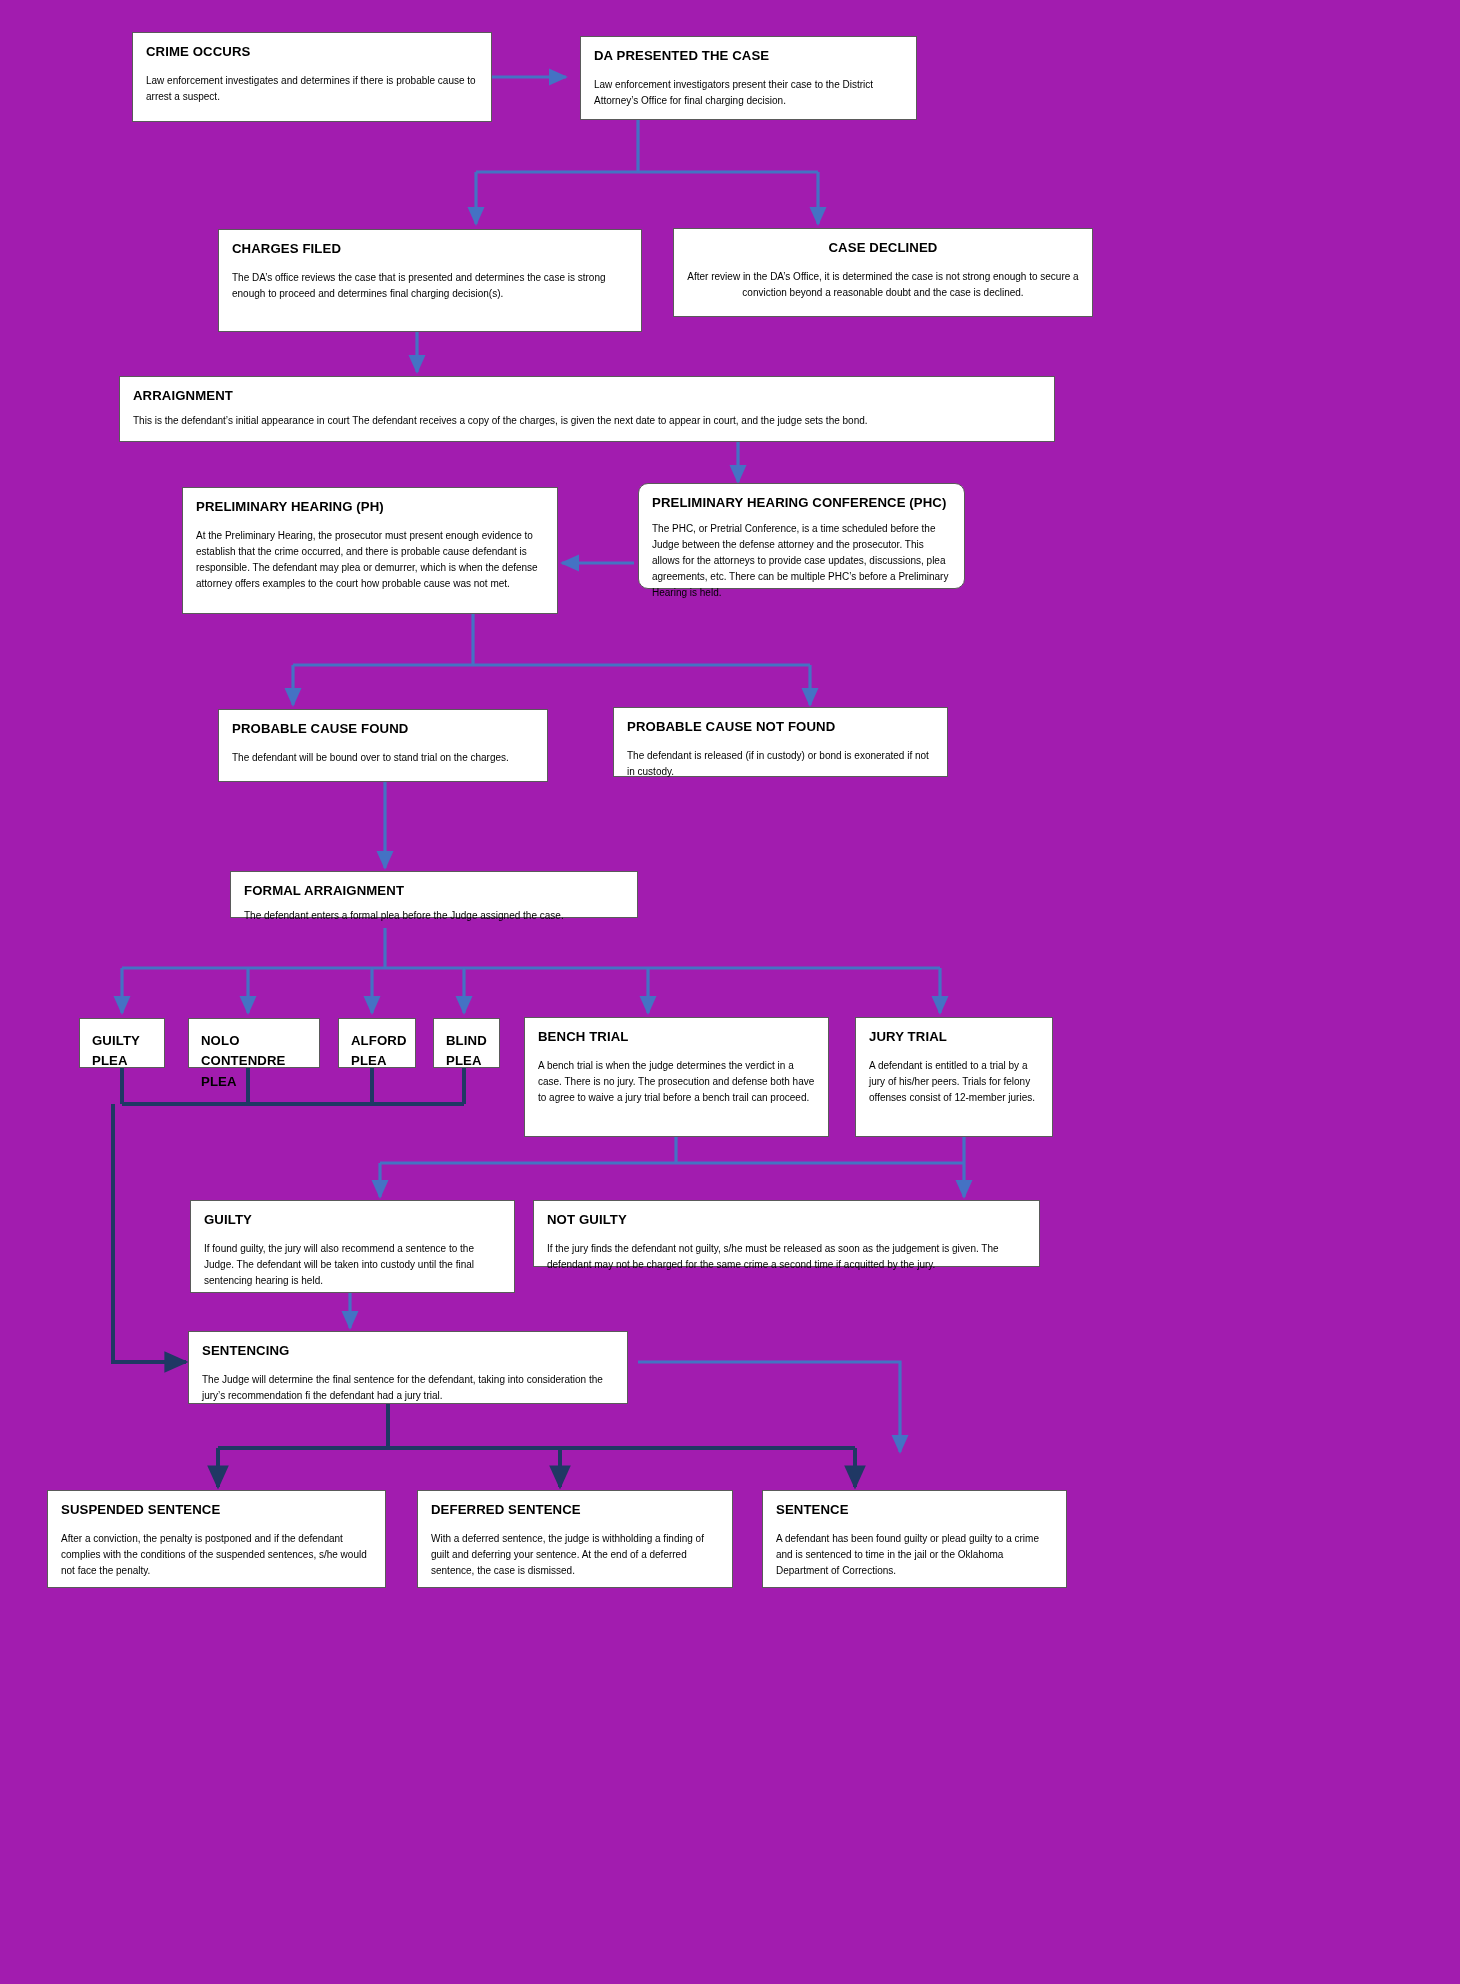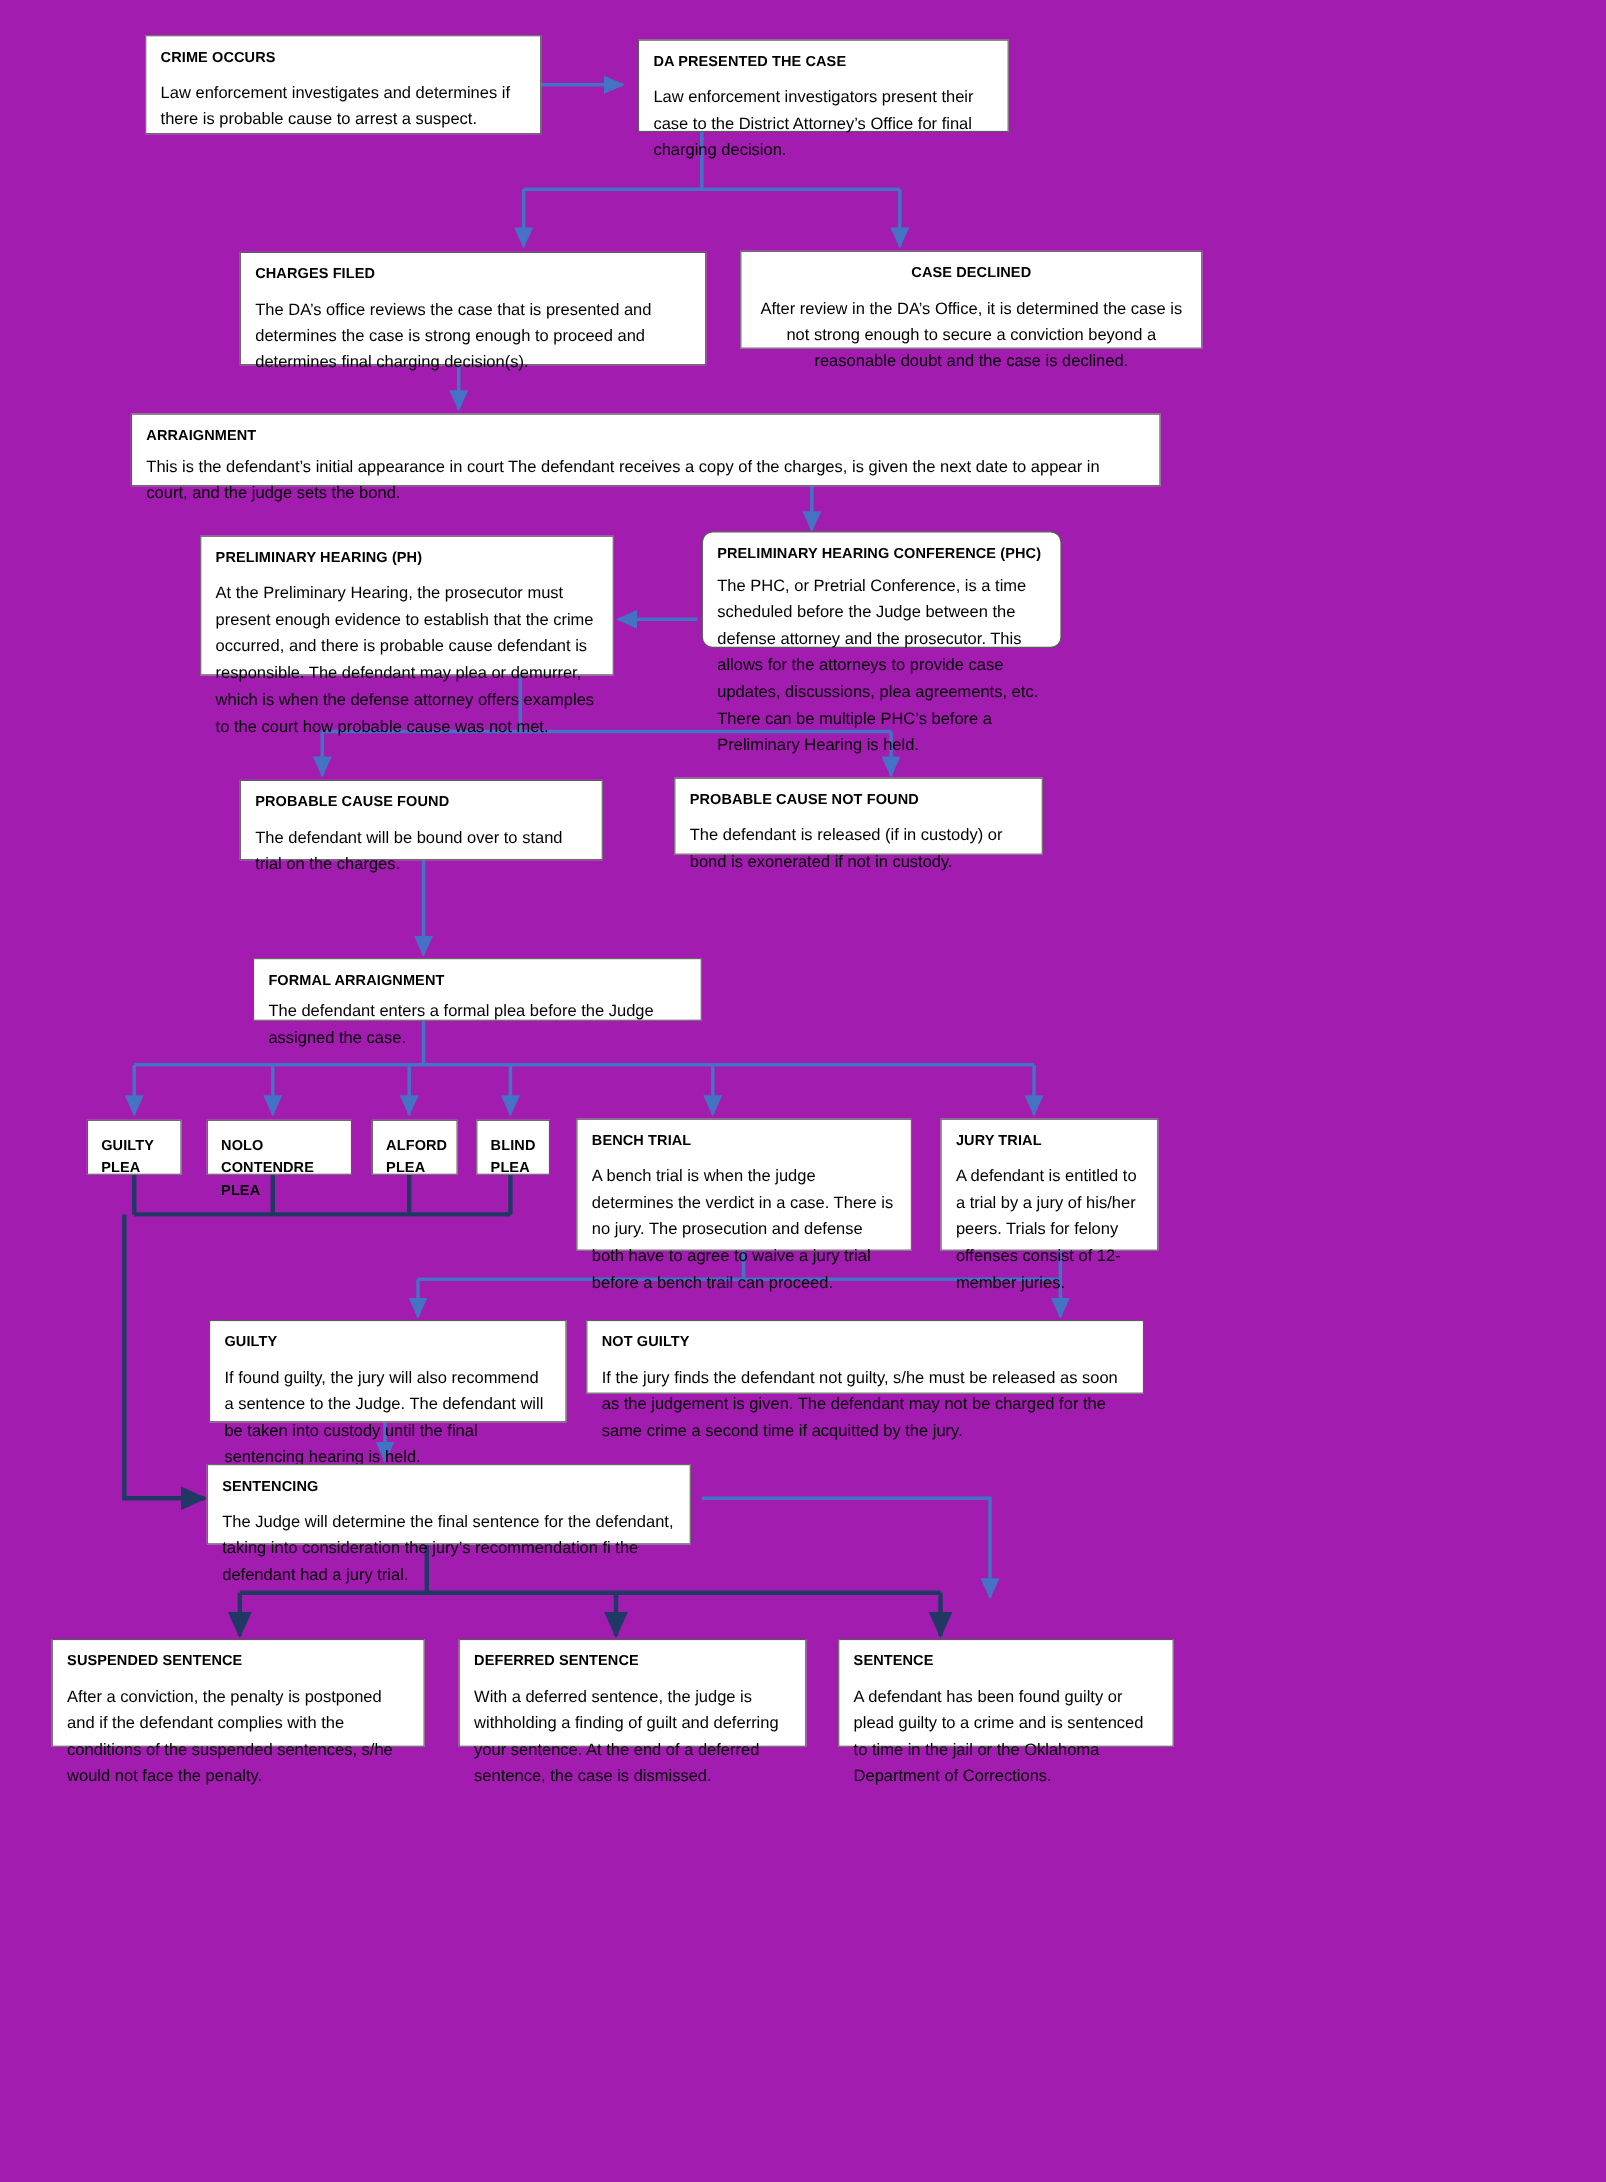--- a/index.html
+++ b/index.html
@@ -37,21 +37,21 @@
   }
   .node .ttl {
     font-size: 13.2px;
     font-weight: bold;
     letter-spacing: 0.1px;
     line-height: 1.18;
     margin: 0 0 13px 0;
     white-space: pre-line;
   }
   .node .body {
-    font-size: 15px;
+    font-size: 10px;
     font-weight: normal;
     line-height: 1.62;
     margin: 0;
   }
   .node.plea {
     padding: 12px 11px 12px 12px;
   }
   .node.plea .ttl {
     margin: 0;
     white-space: pre-line;
@@ -170,21 +170,21 @@
   <div class="node" style="left:218px; top:709px; width:330px; height:73px;">
     <p class="ttl">PROBABLE CAUSE FOUND</p>
     <p class="body">The defendant will be bound over to stand trial on the charges.</p>
   </div>
 
   <div class="node" style="left:613px; top:707px; width:335px; height:70px;">
     <p class="ttl">PROBABLE CAUSE NOT FOUND</p>
     <p class="body">The defendant is released (if in custody) or bond is exonerated if not in custody.</p>
   </div>
 
-  <div class="node" style="left:230px; top:871px; width:408px; height:57px;">
+  <div class="node" style="left:230px; top:871px; width:408px; height:47px;">
     <p class="ttl" style="margin-bottom:9px;">FORMAL ARRAIGNMENT</p>
     <p class="body">The defendant enters a formal plea before the Judge assigned the case.</p>
   </div>
 
   <div class="node plea" style="left:79px; top:1018px; width:86px; height:50px;">
     <p class="ttl">GUILTY
 PLEA</p>
   </div>
 
   <div class="node plea" style="left:188px; top:1018px; width:132px; height:50px;">

